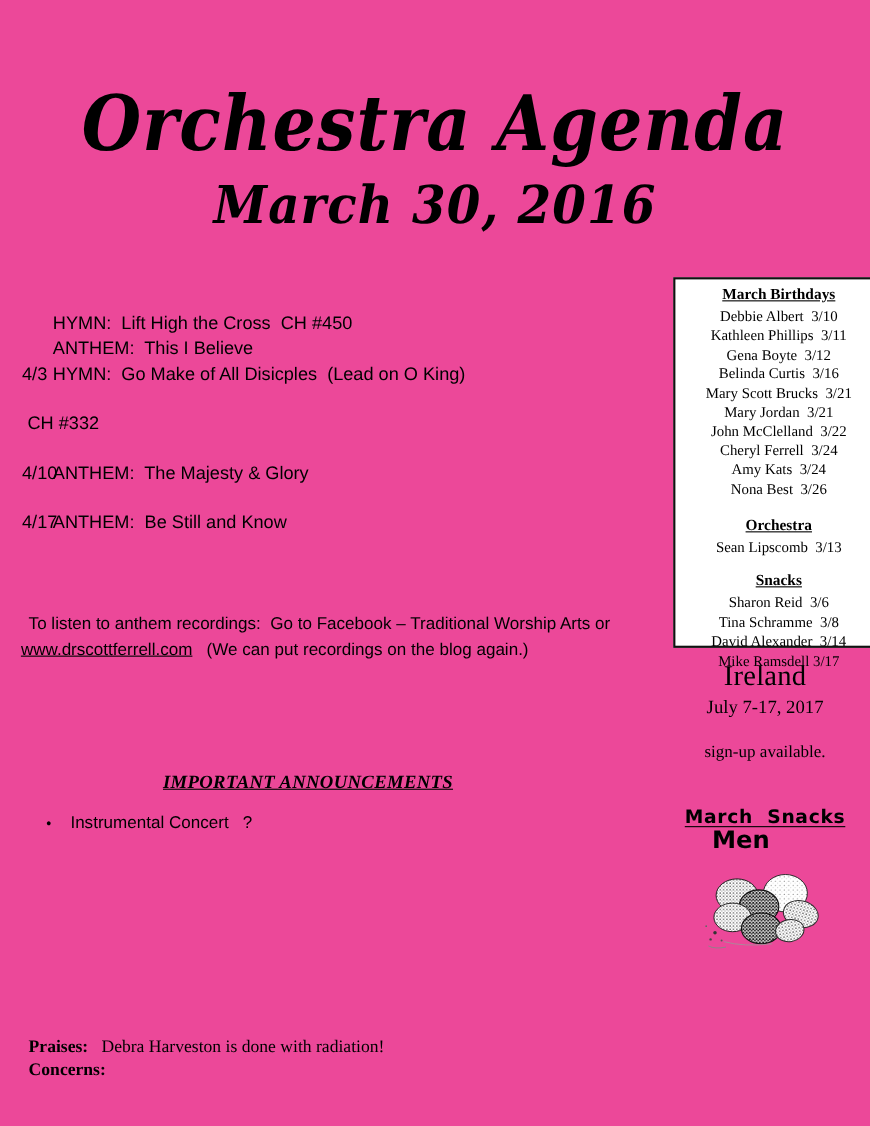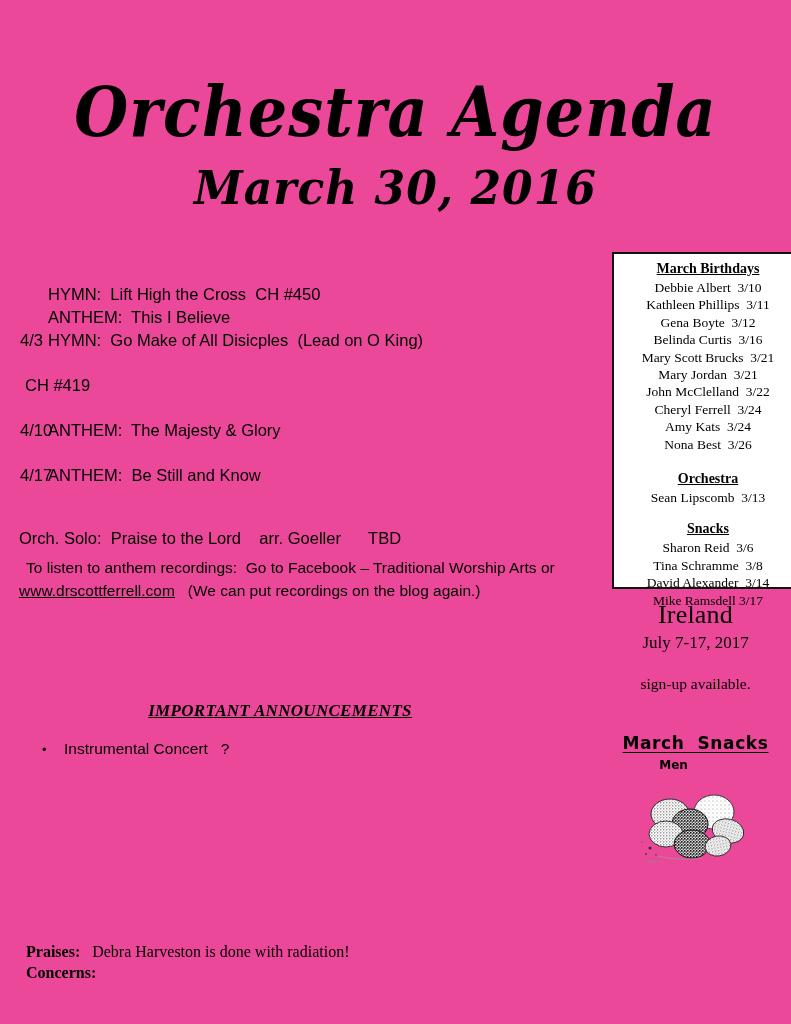--- a/index.html
+++ b/index.html
@@ -228,21 +228,21 @@
     font-size: 17px;
     line-height: 22px;
     letter-spacing: 0.6px;
     text-decoration: underline;
     text-underline-offset: 3px;
     white-space: pre;
   }
   .snacks-sub {
     font-family: "DejaVu Sans", sans-serif;
     font-weight: 700;
-    font-size: 12px;
+    font-size: 22px;
     line-height: 22px;
     margin-top: 0px;
     margin-right: 44px;
   }
   .snacks-art {
     margin-top: 8px;
     display: flex;
     justify-content: center;
   }
   .snacks-art svg { display: block; }
@@ -263,21 +263,21 @@
       <div class="agenda-date">4/3</div>
       <div class="agenda-lines">
         <div class="agenda-line">HYMN:  Lift High the Cross  CH #450</div>
         <div class="agenda-line">ANTHEM:  This I Believe</div>
         <div class="agenda-line">HYMN:  Go Make of All Disicples  (Lead on O King)</div>
       </div>
     </div>
 
     <div class="agenda-gap-1"></div>
 
-    <div class="ch-line">CH #419</div>
+    <div class="ch-line">CH #332</div>
 
     <div class="agenda-gap-2"></div>
 
     <div class="agenda-row">
       <div class="agenda-date">4/10</div>
       <div class="agenda-lines">
         <div class="agenda-line">ANTHEM:  The Majesty &amp; Glory</div>
       </div>
     </div>
 
@@ -285,21 +285,20 @@
 
     <div class="agenda-row">
       <div class="agenda-date">4/17</div>
       <div class="agenda-lines">
         <div class="agenda-line">ANTHEM:  Be Still and Know</div>
       </div>
     </div>
 
     <div class="agenda-gap-4"></div>
 
-    <div class="solo-line">Orch. Solo:  Praise to the Lord    arr. Goeller      TBD</div>
   </div>
 
   <div class="recordings">
     <div class="l1">To listen to anthem recordings:  Go to Facebook – Traditional Worship Arts or</div>
     <div class="l2"><span class="link">www.drscottferrell.com</span><span>   (We can put recordings on the blog again.)</span></div>
   </div>
 
   <div class="announce-head">IMPORTANT ANNOUNCEMENTS</div>
   <div class="announce-list">
     <div class="announce-item">

